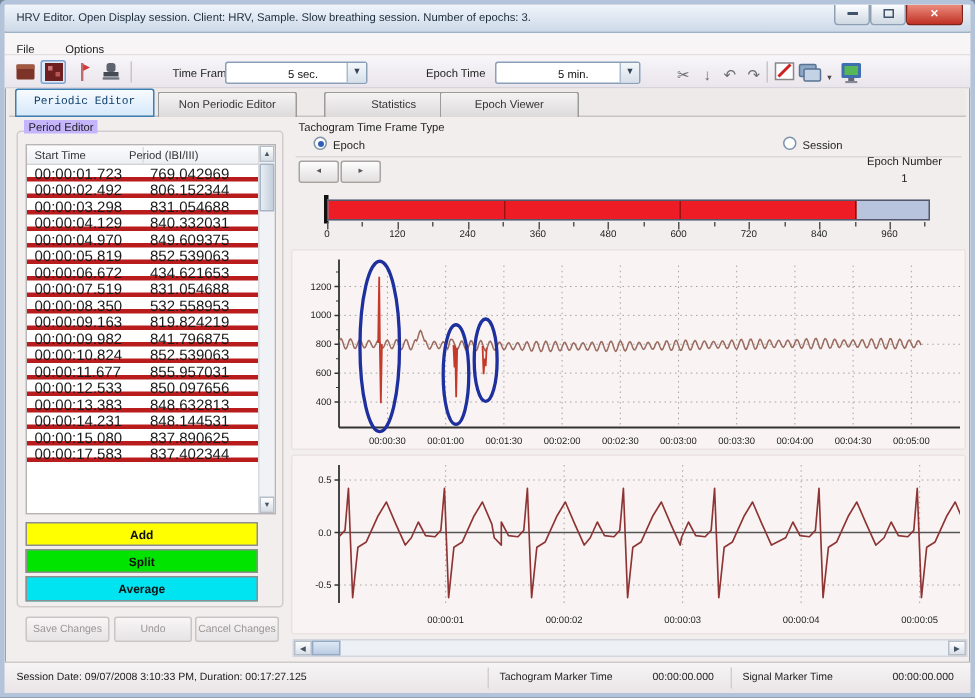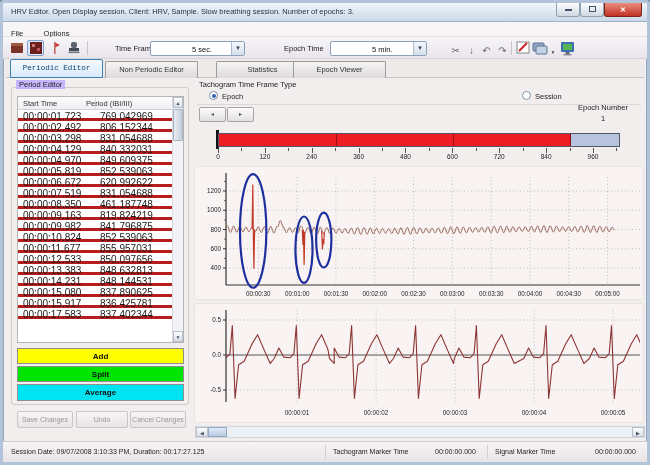--- a/index.html
+++ b/index.html
@@ -47,21 +47,21 @@
   .phead .csep{position:absolute;left:77px;top:1px;width:1px;height:11px;background:#d9dce0;}
   .prows{position:absolute;left:0;top:13px;right:11px;bottom:0;}
   .prow{height:11px;font-size:10px;color:#1a1a1a;position:relative;border-bottom:3px solid #b91c1c;}
   .prow .c1{position:absolute;left:5px;top:1px;}
   .prow .c2{position:absolute;left:82px;top:1px;}
   .vsb{position:absolute;right:0;top:0;bottom:0;width:11px;background:#f0f2f6;border-left:1px solid #d8dadd;}
   .vsb .up,.vsb .dn{position:absolute;left:0;right:0;height:11px;background:linear-gradient(#fefefe,#d8dde4);
         border:1px solid #b5bec9;font-size:5px;text-align:center;line-height:10px;color:#456;}
   .vsb .up{top:0;} .vsb .dn{bottom:0;}
   .vsb .thumb{position:absolute;left:0;right:0;top:12px;height:32px;background:linear-gradient(90deg,#e8edf3,#c3cfdd);border:1px solid #a7b4c4;border-radius:1px;}
-  .bigbtn{position:absolute;left:14px;width:167px;text-align:center;font-size:8px;font-weight:bold;color:#111;
+  .bigbtn{position:absolute;left:14px;width:155px;text-align:center;font-size:8px;font-weight:bold;color:#111;
           border:1px solid #8e8e8e;line-height:15px;}
   .smallbtn{position:absolute;top:408px;height:17px;background:linear-gradient(#f7f5f6,#e7e4e5);border:1px solid #c9c5c5;
             border-radius:2px;font-size:7px;color:#9a9696;text-align:center;line-height:15px;}
   
   .rlabel{position:absolute;font-size:7.5px;color:#222;}
   .radio{position:absolute;width:9px;height:9px;border:1px solid #7d93aa;border-radius:50%;background:#fff;}
   .radio.sel::after{content:"";position:absolute;left:1.5px;top:1.5px;width:4px;height:4px;border-radius:50%;background:#2f5fb8;}
   .hsep{position:absolute;height:1px;background:#ddd8d8;}
   .navbtn{position:absolute;top:104px;width:27px;height:15px;background:linear-gradient(#fdfdfd,#e2dfe0);
           border:1px solid #a8a4a4;border-radius:2px;font-size:6px;color:#555;text-align:center;line-height:13px;}
@@ -207,29 +207,29 @@
         <div class="prow">
           <span class="c1">00:00:04.970</span>
           <span class="c2">849.609375</span>
         </div>
         <div class="prow">
           <span class="c1">00:00:05.819</span>
           <span class="c2">852.539063</span>
         </div>
         <div class="prow">
           <span class="c1">00:00:06.672</span>
-          <span class="c2">620.992622</span>
+          <span class="c2">434.621653</span>
         </div>
         <div class="prow">
           <span class="c1">00:00:07.519</span>
           <span class="c2">831.054688</span>
         </div>
         <div class="prow">
           <span class="c1">00:00:08.350</span>
-          <span class="c2">461.187748</span>
+          <span class="c2">532.558953</span>
         </div>
         <div class="prow">
           <span class="c1">00:00:09.163</span>
           <span class="c2">819.824219</span>
         </div>
         <div class="prow">
           <span class="c1">00:00:09.982</span>
           <span class="c2">841.796875</span>
         </div>
         <div class="prow">
@@ -248,24 +248,20 @@
           <span class="c1">00:00:13.383</span>
           <span class="c2">848.632813</span>
         </div>
         <div class="prow">
           <span class="c1">00:00:14.231</span>
           <span class="c2">848.144531</span>
         </div>
         <div class="prow">
           <span class="c1">00:00:15.080</span>
           <span class="c2">837.890625</span>
-        </div>
-        <div class="prow">
-          <span class="c1">00:00:15.917</span>
-          <span class="c2">836.425781</span>
         </div>
         <div class="prow">
           <span class="c1">00:00:17.583</span>
           <span class="c2">837.402344</span>
         </div>
       </div>
     <div class="vsb">
       <div class="up">▲</div>
       <div class="thumb"></div>
       <div class="dn">▼</div>

